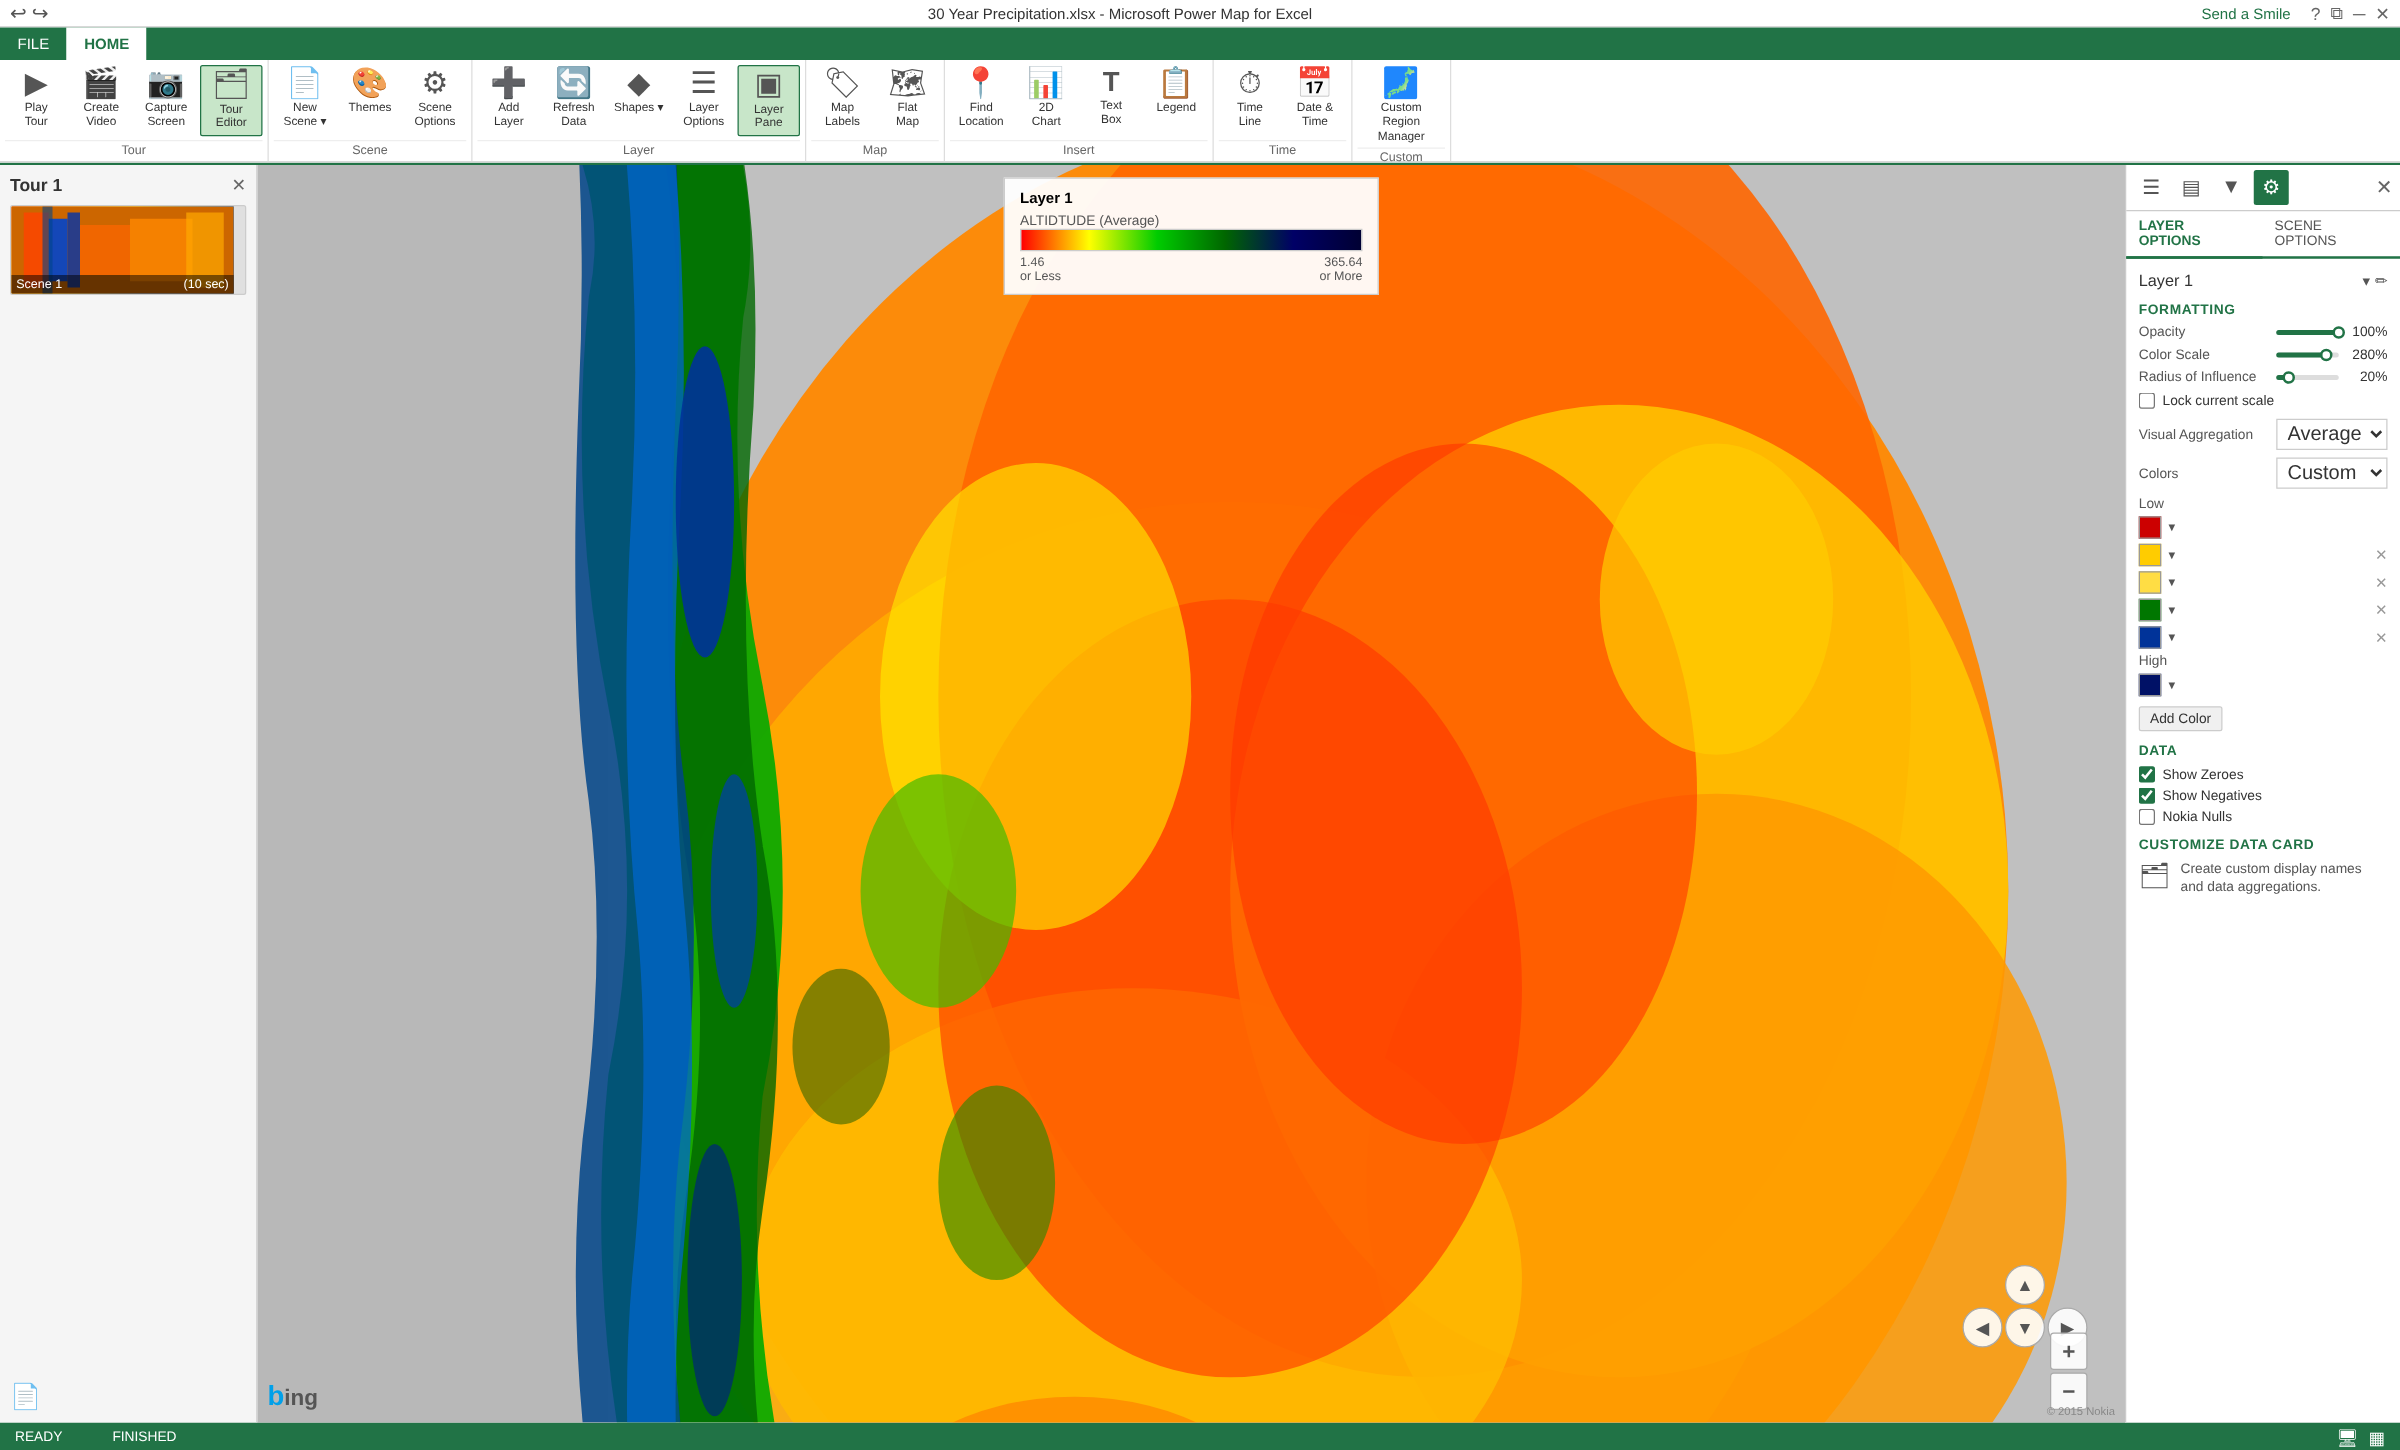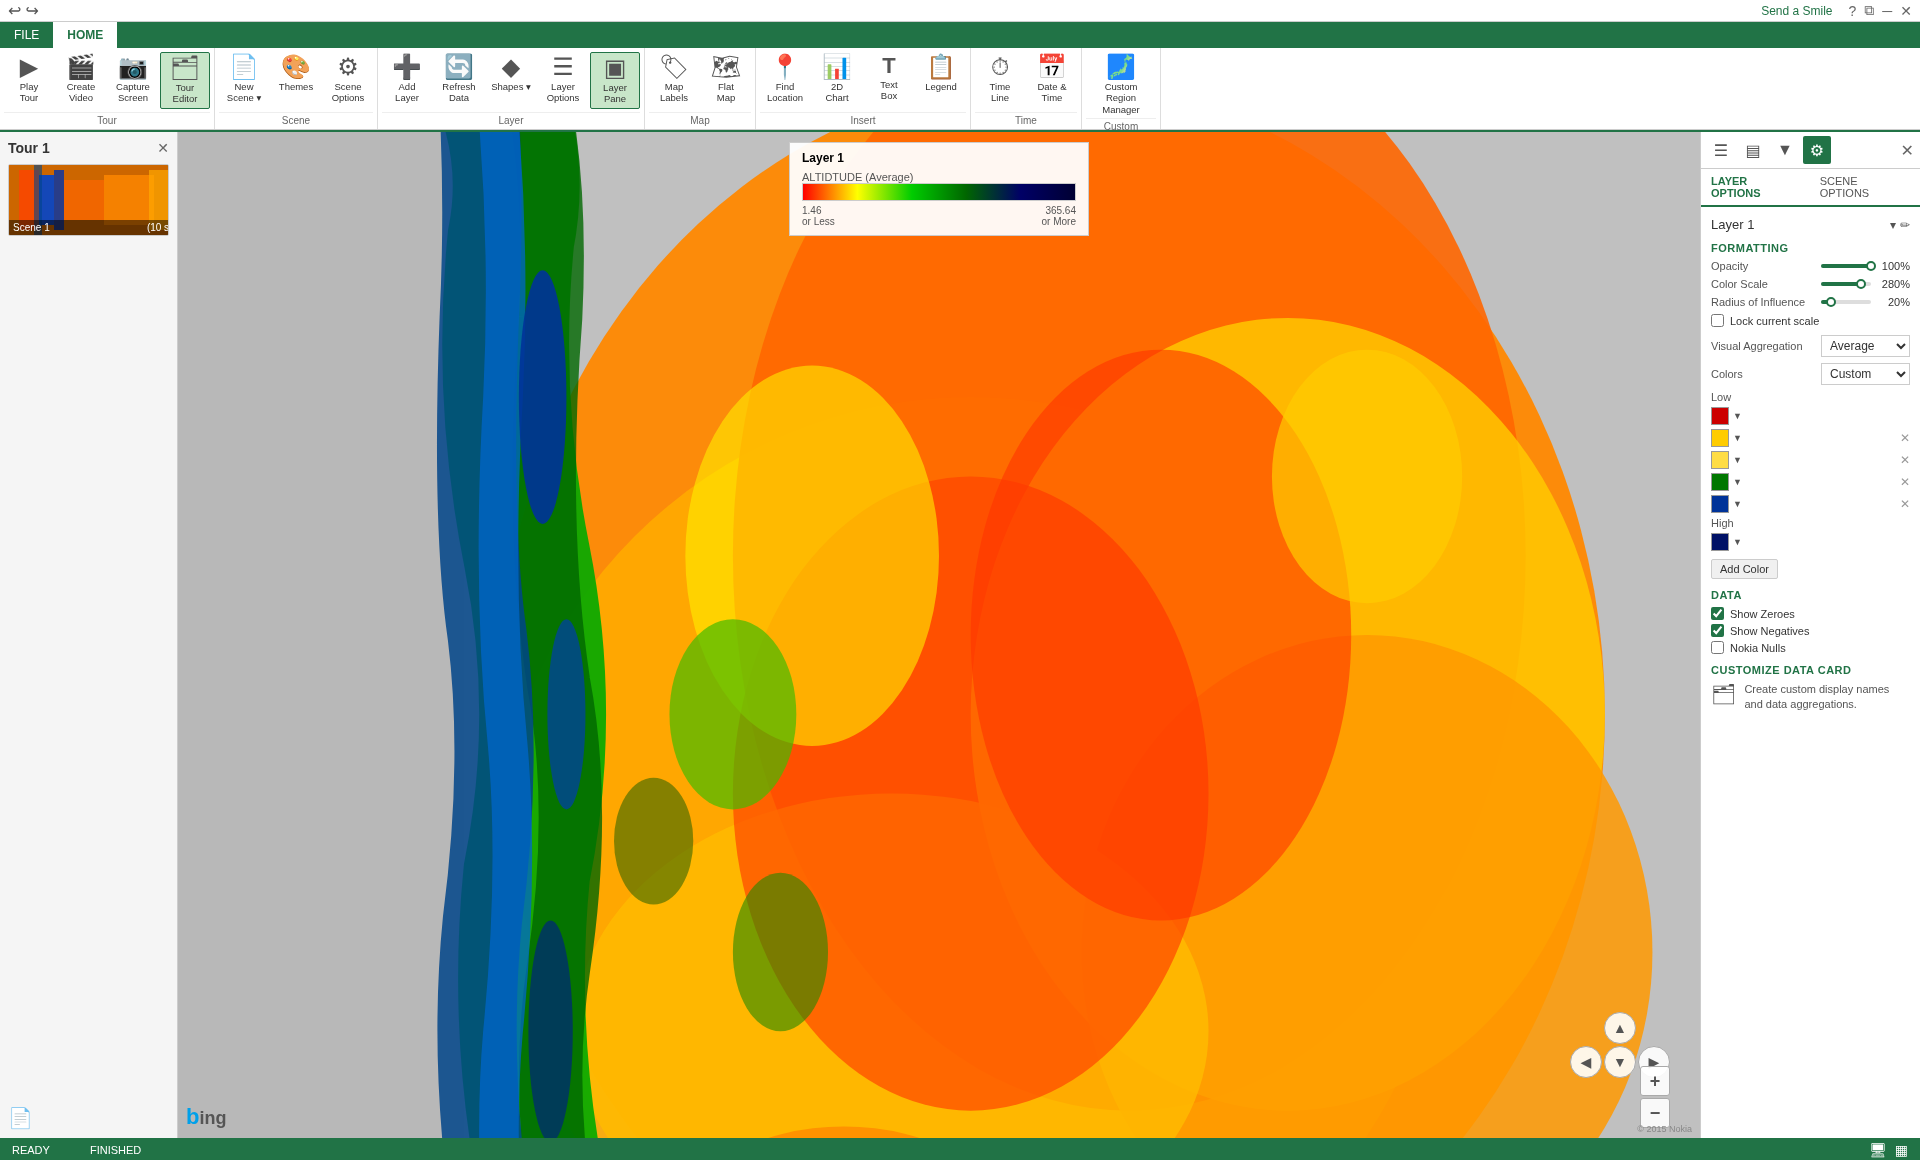--- a/index.html
+++ b/index.html
@@ -88,21 +88,21 @@
     .send-smile { font-size: 12px; color: #217346; cursor: pointer; padding: 2px 8px; }
 
     
     #main-layout {
       display: flex;
       height: calc(1160px - 22px - 108px - 24px);
     }
 
     
     #tour-panel {
-      width: 178px;
+      width: 206px;
       background: #f5f5f5;
       border-right: 1px solid #ccc;
       display: flex;
       flex-direction: column;
       padding: 8px;
     }
     #tour-panel-header {
       display: flex;
       justify-content: space-between;
       align-items: center;
@@ -344,21 +344,21 @@
       align-items: center;
       gap: 6px;
       margin-bottom: 4px;
     }
     .checkbox-row input[type="checkbox"] { cursor: pointer; accent-color: #217346; }
     .checkbox-row label { font-size: 11px; color: #333; cursor: pointer; }
 
     .select-control {
       width: 100%;
       padding: 2px 4px;
-      font-size: 12px;
+      font-size: 16px;
       border: 1px solid #ccc;
       background: #fff;
       color: #333;
       cursor: pointer;
     }
 
     
     .color-swatch-row {
       display: flex;
       align-items: center;
@@ -407,20 +407,21 @@
     .status-icon { font-size: 14px; color: #fff; cursor: pointer; }
   </style>
 </head>
 <body>
 
 <div id="title-bar">
   <div class="undo-redo">
     <span>↩</span>
     <span>↪</span>
   </div>
+  <div class="title-text">30 Year Precipitation.xlsx - Microsoft Power Map for Excel</div>
   <div class="title-icons">
     <span class="send-smile">Send a Smile</span>
     <span style="font-size:14px;cursor:pointer;color:#666;">?</span>
     <span style="font-size:14px;cursor:pointer;color:#666;">⧉</span>
     <span style="font-size:14px;cursor:pointer;color:#666;">─</span>
     <span style="font-size:14px;cursor:pointer;color:#666;">✕</span>
   </div>
 </div>
 
 <div id="ribbon">

